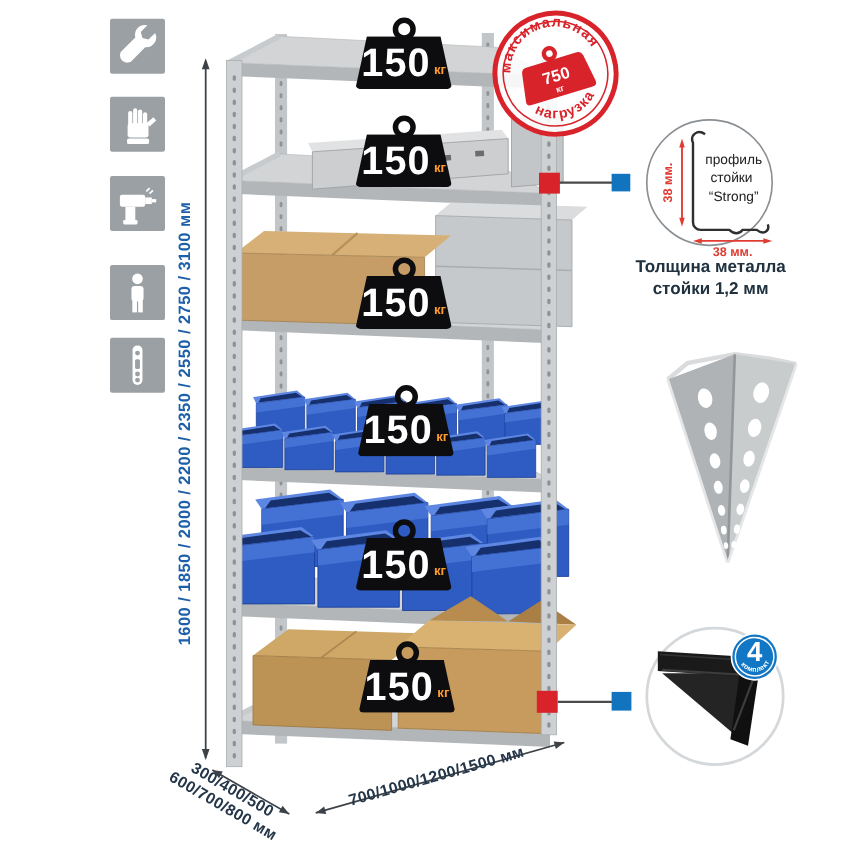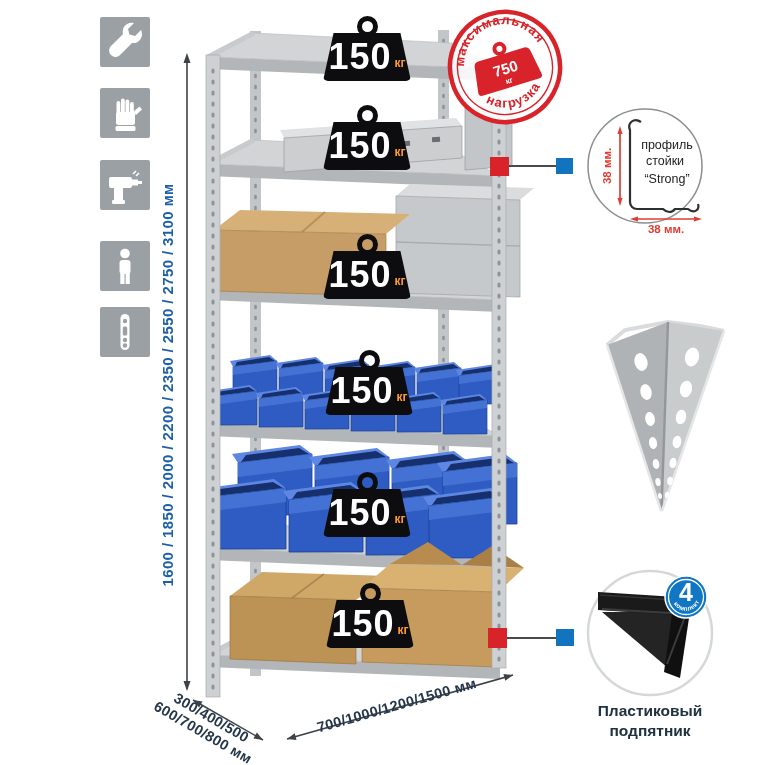--- a/index.html
+++ b/index.html
@@ -366,15 +366,15 @@
     </div>
   </div>
   <div class="weight-badge" style="left:326px;top:583px">
     <div class="wb-ring"></div>
     <div class="wb-plate">
       <span class="wb-val">150</span>
       <span class="wb-unit">кг</span>
     </div>
   </div>
 
-  <div class="caption" style="left:567px;top:701px;width:166px">Пластиковый подпятник</div>
+  <div class="caption" style="left:550px;top:233px;width:192px">Толщина металла стойки 1,2 мм</div>
 
 </div>
 
 </body></html>

